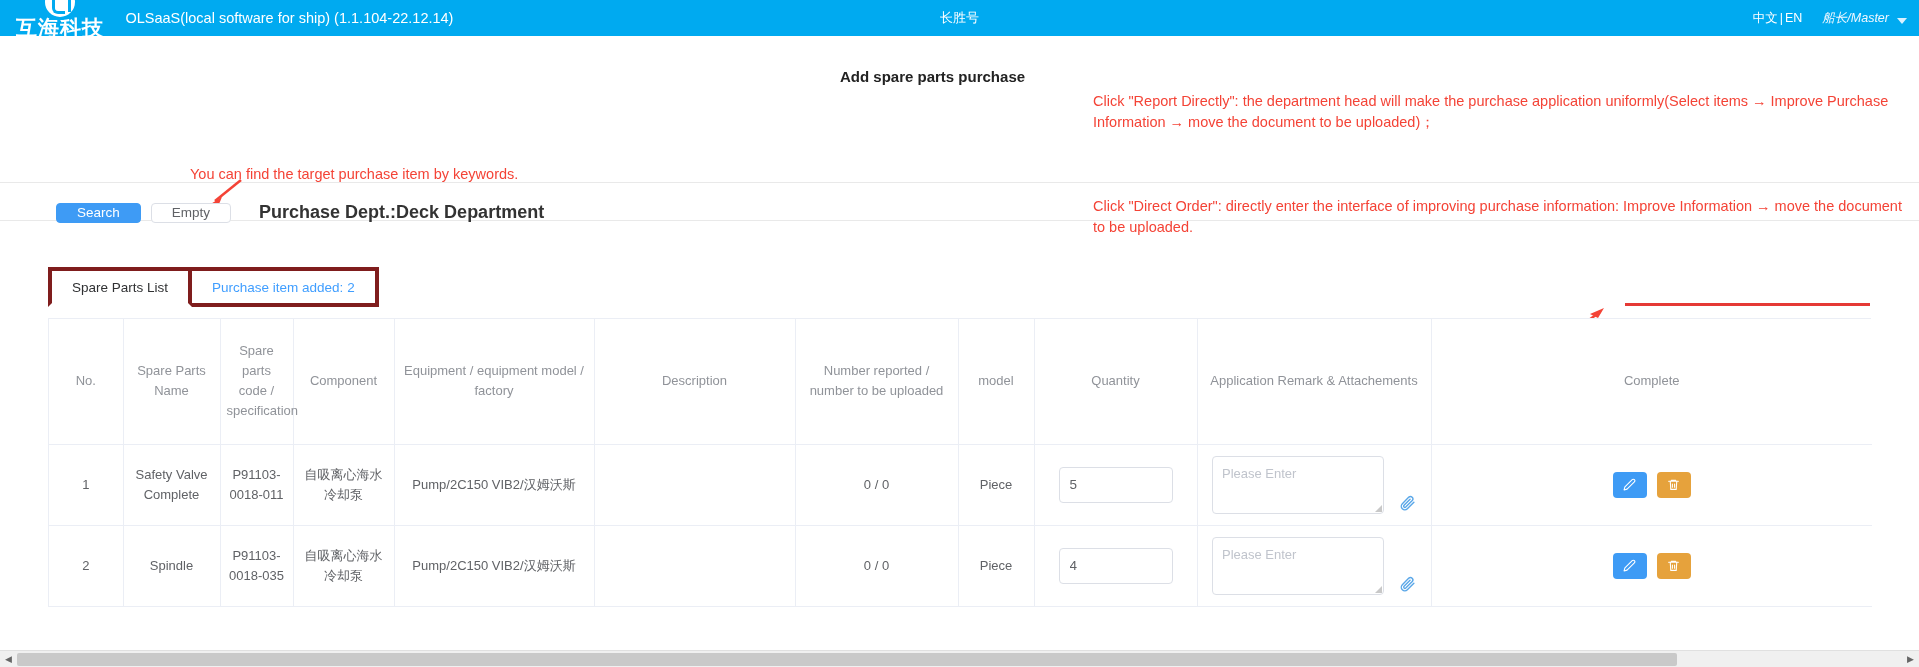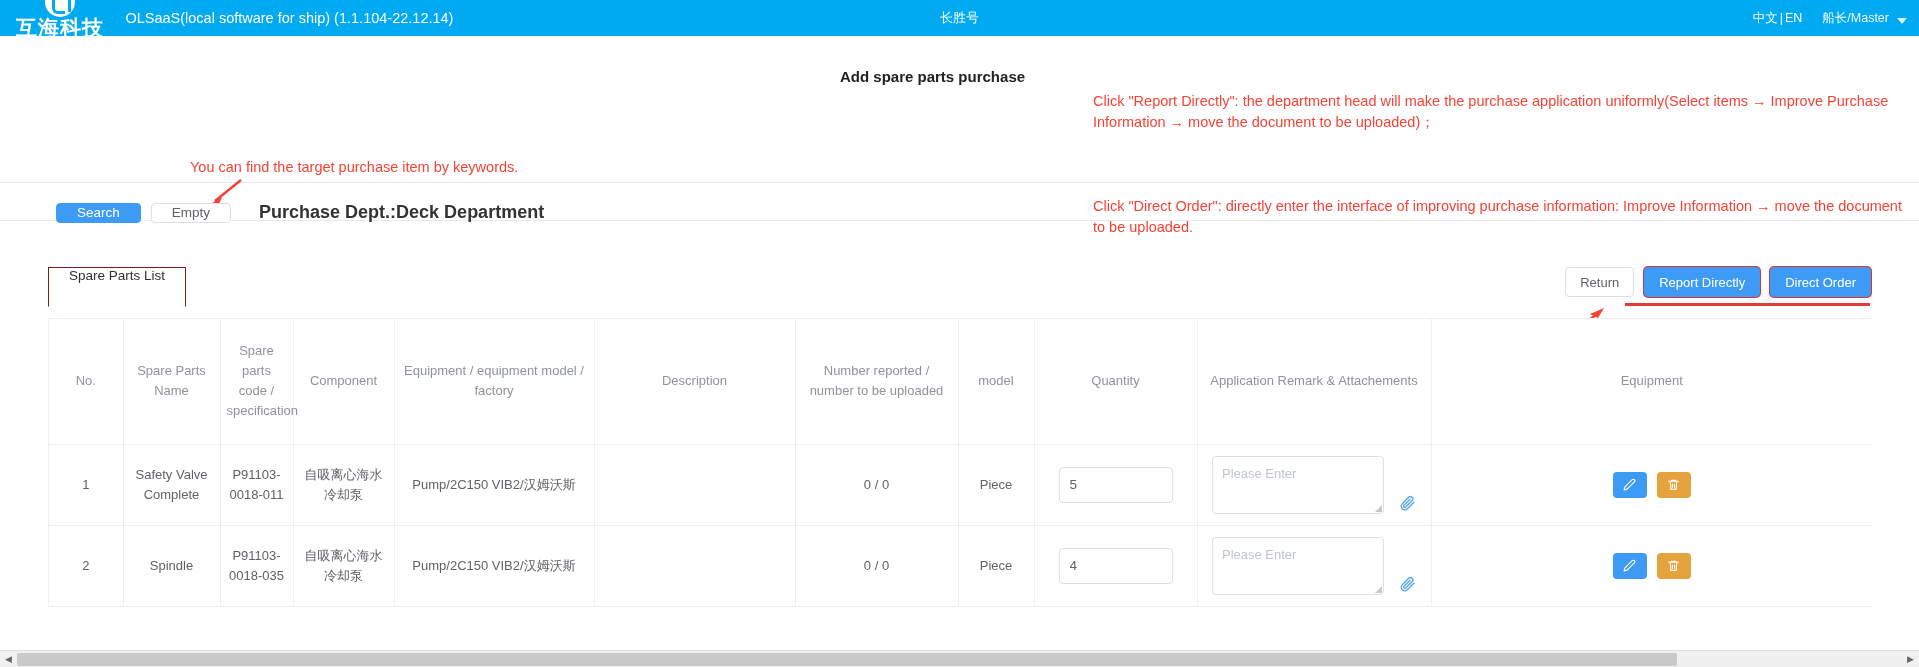--- a/index.html
+++ b/index.html
@@ -63,21 +63,21 @@
     height: 36px; line-height: 36px;
     text-align: center; font-size: 13px;
     color: #ffffff; pointer-events: none;
   }
   .topbar-right {
     position: absolute; right: 12px; top: 0; height: 36px;
     display: flex; align-items: center; gap: 20px;
   }
   .lang { font-size: 12.5px; color: #ffffff; }
   .lang .sep { margin: 0 2px; }
-  .user { font-size: 12.5px; color: #f0f8ff; display: flex; align-items: center; gap: 8px; }
+  .user { font-size: 12.5px; color: #f0f8ff; display: flex; align-items: center; gap: 8px; font-style: italic; }
   .caret-down {
     width: 0; height: 0;
     border-left: 5px solid transparent;
     border-right: 5px solid transparent;
     border-top: 6px solid #d9f1ff;
     margin-top: 6px;
   }
 
   
   .page { position: absolute; left: 0; top: 36px; width: 1919px; height: 631px; background: #fff; }
@@ -88,21 +88,21 @@
   }
   .ann {
     color: #F44336;
     font-size: 14.5px;
     line-height: 1.45;
     position: absolute;
     white-space: pre-wrap;
   }
   .ann-1 { left: 1093px; top: 55px; width: 815px; }
   .ann-2 { left: 1093px; top: 160px; width: 815px; }
-  .ann-3 { left: 190px; top: 121px; font-size: 14.5px; }
+  .ann-3 { left: 190px; top: 128px; font-size: 14.5px; }
   .ann-4 { left: 655px; top: 288px; font-size: 14.5px; }
 
   .divider {
     position: absolute; left: 0; width: 1919px; height: 1px;
     background: #e9e9e9;
   }
   .div-1 { top: 146px; }
   .div-2 { top: 184px; }
 
   
@@ -137,22 +137,22 @@
     white-space: nowrap;
   }
 
   
   .tabs {
     position: absolute; left: 48px; top: 231px;
     display: flex;
   }
   .tab {
     height: 40px; padding: 0 20px;
-    border: 1px solid #7f1d1d;
-    display: flex; align-items: flex-start; justify-content: center;
+    border: 4px solid #7f1d1d;
+    display: flex; align-items: center; justify-content: center;
     font-size: 13.5px; background: #fff; cursor: pointer;
     color: #303133;
   }
   .tab + .tab { border-left: none; }
   .tab.active-left { color: #303133; border-bottom-color: #fff; }
   .tab.link { color: #409EFF; }
 
   .actions {
     position: absolute; right: 48px; top: 231px;
     display: flex; align-items: center; gap: 10px;
@@ -302,27 +302,25 @@
   <div class="search-row">
     <button class="btn btn-primary btn-search">Search</button>
     <button class="btn btn-plain btn-empty">Empty</button>
     <span class="dept-label">Purchase Dept.:Deck Department</span>
   </div>
 
   <div class="tabs">
     <div class="tab active-left">
       <span>Spare Parts List</span>
     </div>
-  </div>
-
-  <div class="actions">
-    <button class="btn btn-plain btn-sm">Return</button>
-    <button class="btn btn-primary btn-sm btn-highlight">Report Directly</button>
-    <button class="btn btn-primary btn-sm btn-highlight">Direct Order</button>
-  </div>
+    <div class="tab link">
+      <span>Purchase item added: 2</span>
+    </div>
+  </div>
+
   <div class="action-underline"></div>
 
   <div class="table-wrap">
     <table>
       <colgroup>
         <col style="width:74px">
         <col style="width:97px">
         <col style="width:73px">
         <col style="width:101px">
         <col style="width:200px">
@@ -338,21 +336,21 @@
           <th>No.</th>
           <th>Spare Parts Name</th>
           <th>Spare parts code / specification</th>
           <th>Component</th>
           <th>Equipment / equipment model / factory</th>
           <th>Description</th>
           <th>Number reported / number to be uploaded</th>
           <th>model</th>
           <th>Quantity</th>
           <th>Application Remark &amp; Attachements</th>
-          <th>Equipment</th>
+          <th>Complete</th>
         </tr>
       </thead>
       <tbody>
         <tr>
           <td>1</td>
           <td>Safety Valve Complete</td>
           <td>P91103-0018-011</td>
           <td>自吸离心海水冷却泵</td>
           <td>Pump/2C150 VIB2/汉姆沃斯</td>
           <td></td>

